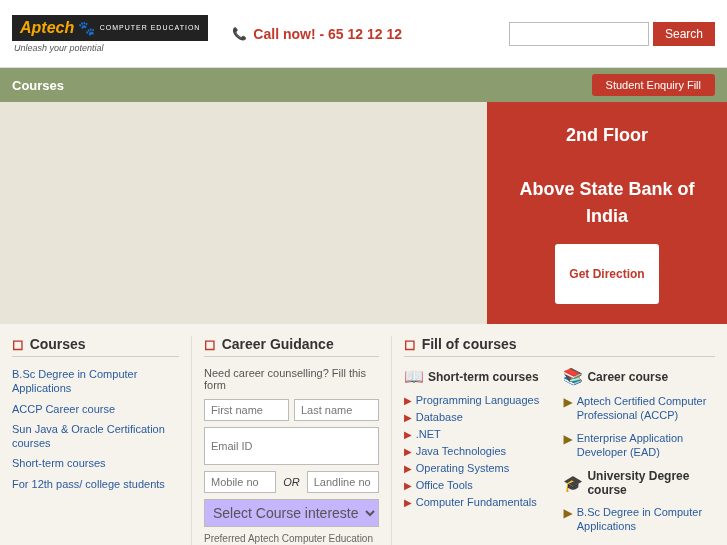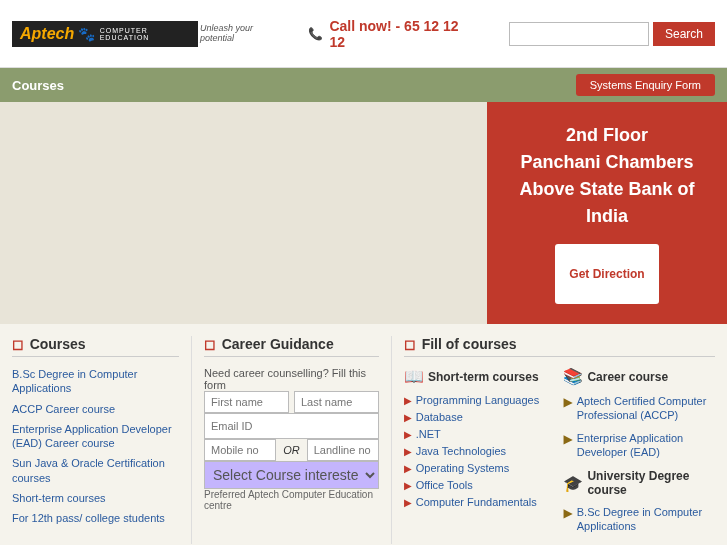--- a/index.html
+++ b/index.html
@@ -1,20 +1,20 @@
 <!DOCTYPE html>
 <html><head>
   <meta charset="utf-8">
   <style>
     * { margin: 0; padding: 0; box-sizing: border-box; }
     body { font-family: Arial, sans-serif; font-size: 12px; background: #e8e4d8; width: 727px; }
 
     
     .header { background: #fff; display: flex; align-items: center; padding: 8px 12px; border-bottom: 1px solid #ddd; height: 68px; }
-    .logo-area { display: flex; flex-direction: row; align-items: flex-start; justify-content: flex-end; }
+    .logo-area { display: flex; flex-direction: column; align-items: flex-start; justify-content: flex-end; }
     .logo-box { background: #222; padding: 4px 8px; display: flex; align-items: center; gap: 4px; }
     .logo-text { color: #f5a800; font-size: 16px; font-weight: bold; font-style: italic; }
     .logo-paw { color: #f5a800; font-size: 14px; }
     .logo-sub { color: #fff; font-size: 7px; letter-spacing: 1px; }
     .logo-tagline { color: #555; font-size: 9px; font-style: italic; margin-top: 2px; margin-left: 2px; }
     .call-area { margin-left: 24px; color: #c0392b; font-size: 14px; font-weight: bold; display: flex; align-items: center; gap: 6px; }
     .phone-icon { color: #888; font-size: 12px; }
     .search-area { margin-left: auto; display: flex; align-items: center; gap: 4px; padding-left: 40px; }
     .search-input { border: 1px solid #bbb; padding: 4px 6px; font-size: 12px; width: 140px; }
     .search-btn { background: #c0392b; color: #fff; border: none; padding: 5px 12px; font-size: 12px; cursor: pointer; }
@@ -38,23 +38,23 @@
     .col-courses { width: 180px; border-right: 1px solid #ddd; padding-right: 12px; }
     .col-career { width: 200px; border-right: 1px solid #ddd; padding: 0 12px; }
     .col-types { flex: 1; padding-left: 12px; }
 
     .section-title { display: flex; align-items: center; gap: 6px; font-size: 14px; font-weight: bold; color: #333; margin-bottom: 10px; border-bottom: 1px solid #ccc; padding-bottom: 4px; }
     .section-icon { color: #c0392b; font-size: 14px; font-weight: bold; }
 
     .course-link { display: block; color: #2a5a9e; font-size: 11px; margin-bottom: 6px; text-decoration: none; line-height: 1.3; }
 
     
-    .career-desc { font-size: 11px; color: #555; }
-    .form-row { display: flex; gap: 5px; }
-    .form-input { border: 1px solid #bbb; padding: 6px 6px; font-size: 11px; width: 100%; color: #888; }
+    .career-desc { font-size: 11px; color: #555; margin-bottom: 8px; }
+    .form-row { display: flex; gap: 5px; margin-bottom: 6px; }
+    .form-input { border: 1px solid #bbb; padding: 12px 6px; font-size: 11px; width: 100%; color: #888; }
     .form-input-half { border: 1px solid #bbb; padding: 4px 6px; font-size: 11px; width: 50%; color: #888; }
     .form-select { border: 1px solid #bbb; padding: 4px 4px; font-size: 14px; width: 100%; color: #555; background: #c4b5fd; }
     .form-label { font-size: 10px; color: #666; margin-bottom: 2px; }
     .or-label { font-size: 11px; color: #333; display: flex; align-items: center; padding: 0 2px; font-style: italic; }
 
     
     .types-grid { display: flex; gap: 8px; }
     .types-col { flex: 1; }
     .types-section-title { font-size: 12px; font-weight: bold; color: #333; margin-bottom: 8px; display: flex; align-items: center; gap: 4px; }
     .types-icon { font-size: 16px; }
@@ -83,45 +83,44 @@
   </div>
 
   <div class="search-area">
     <input class="search-input" type="text" style="">
     <button class="search-btn">Search</button>
   </div>
 </div>
 
 <div class="navbar">
   <span class="nav-courses">Courses</span>
-  <button class="enquiry-btn">Systems Enquiry Form</button>
+  <button class="enquiry-btn">Student Enquiry Fill</button>
 </div>
 
 <div class="hero">
   <div class="hero-left"></div>
   <div class="hero-right">
     <h2>
       <span>2nd Floor</span><br>
-      <span>Panchani Chambers</span><br>
+      <br>
       <span>Above State Bank of India</span><br>
     </h2>
     <button class="get-direction-btn">Get Direction</button>
   </div>
 </div>
 
 <div class="main-content">
 
   <div class="col-courses">
     <div class="section-title">
       <span class="section-icon">◻</span>
       <span>Courses</span>
     </div>
     <a class="course-link" href="#">B.Sc Degree in Computer Applications</a>
     <a class="course-link" href="#">ACCP Career course</a>
-    <a class="course-link" href="#">Enterprise Application Developer (EAD) Career course</a>
     <a class="course-link" href="#">Sun Java &amp; Oracle Certification courses</a>
     <a class="course-link" href="#">Short-term courses</a>
     <a class="course-link" href="#">For 12th pass/ college students</a>
 
   </div>
 
   <div class="col-career">
     <div class="section-title">
       <span class="section-icon">◻</span>
       <span>Career Guidance</span>

